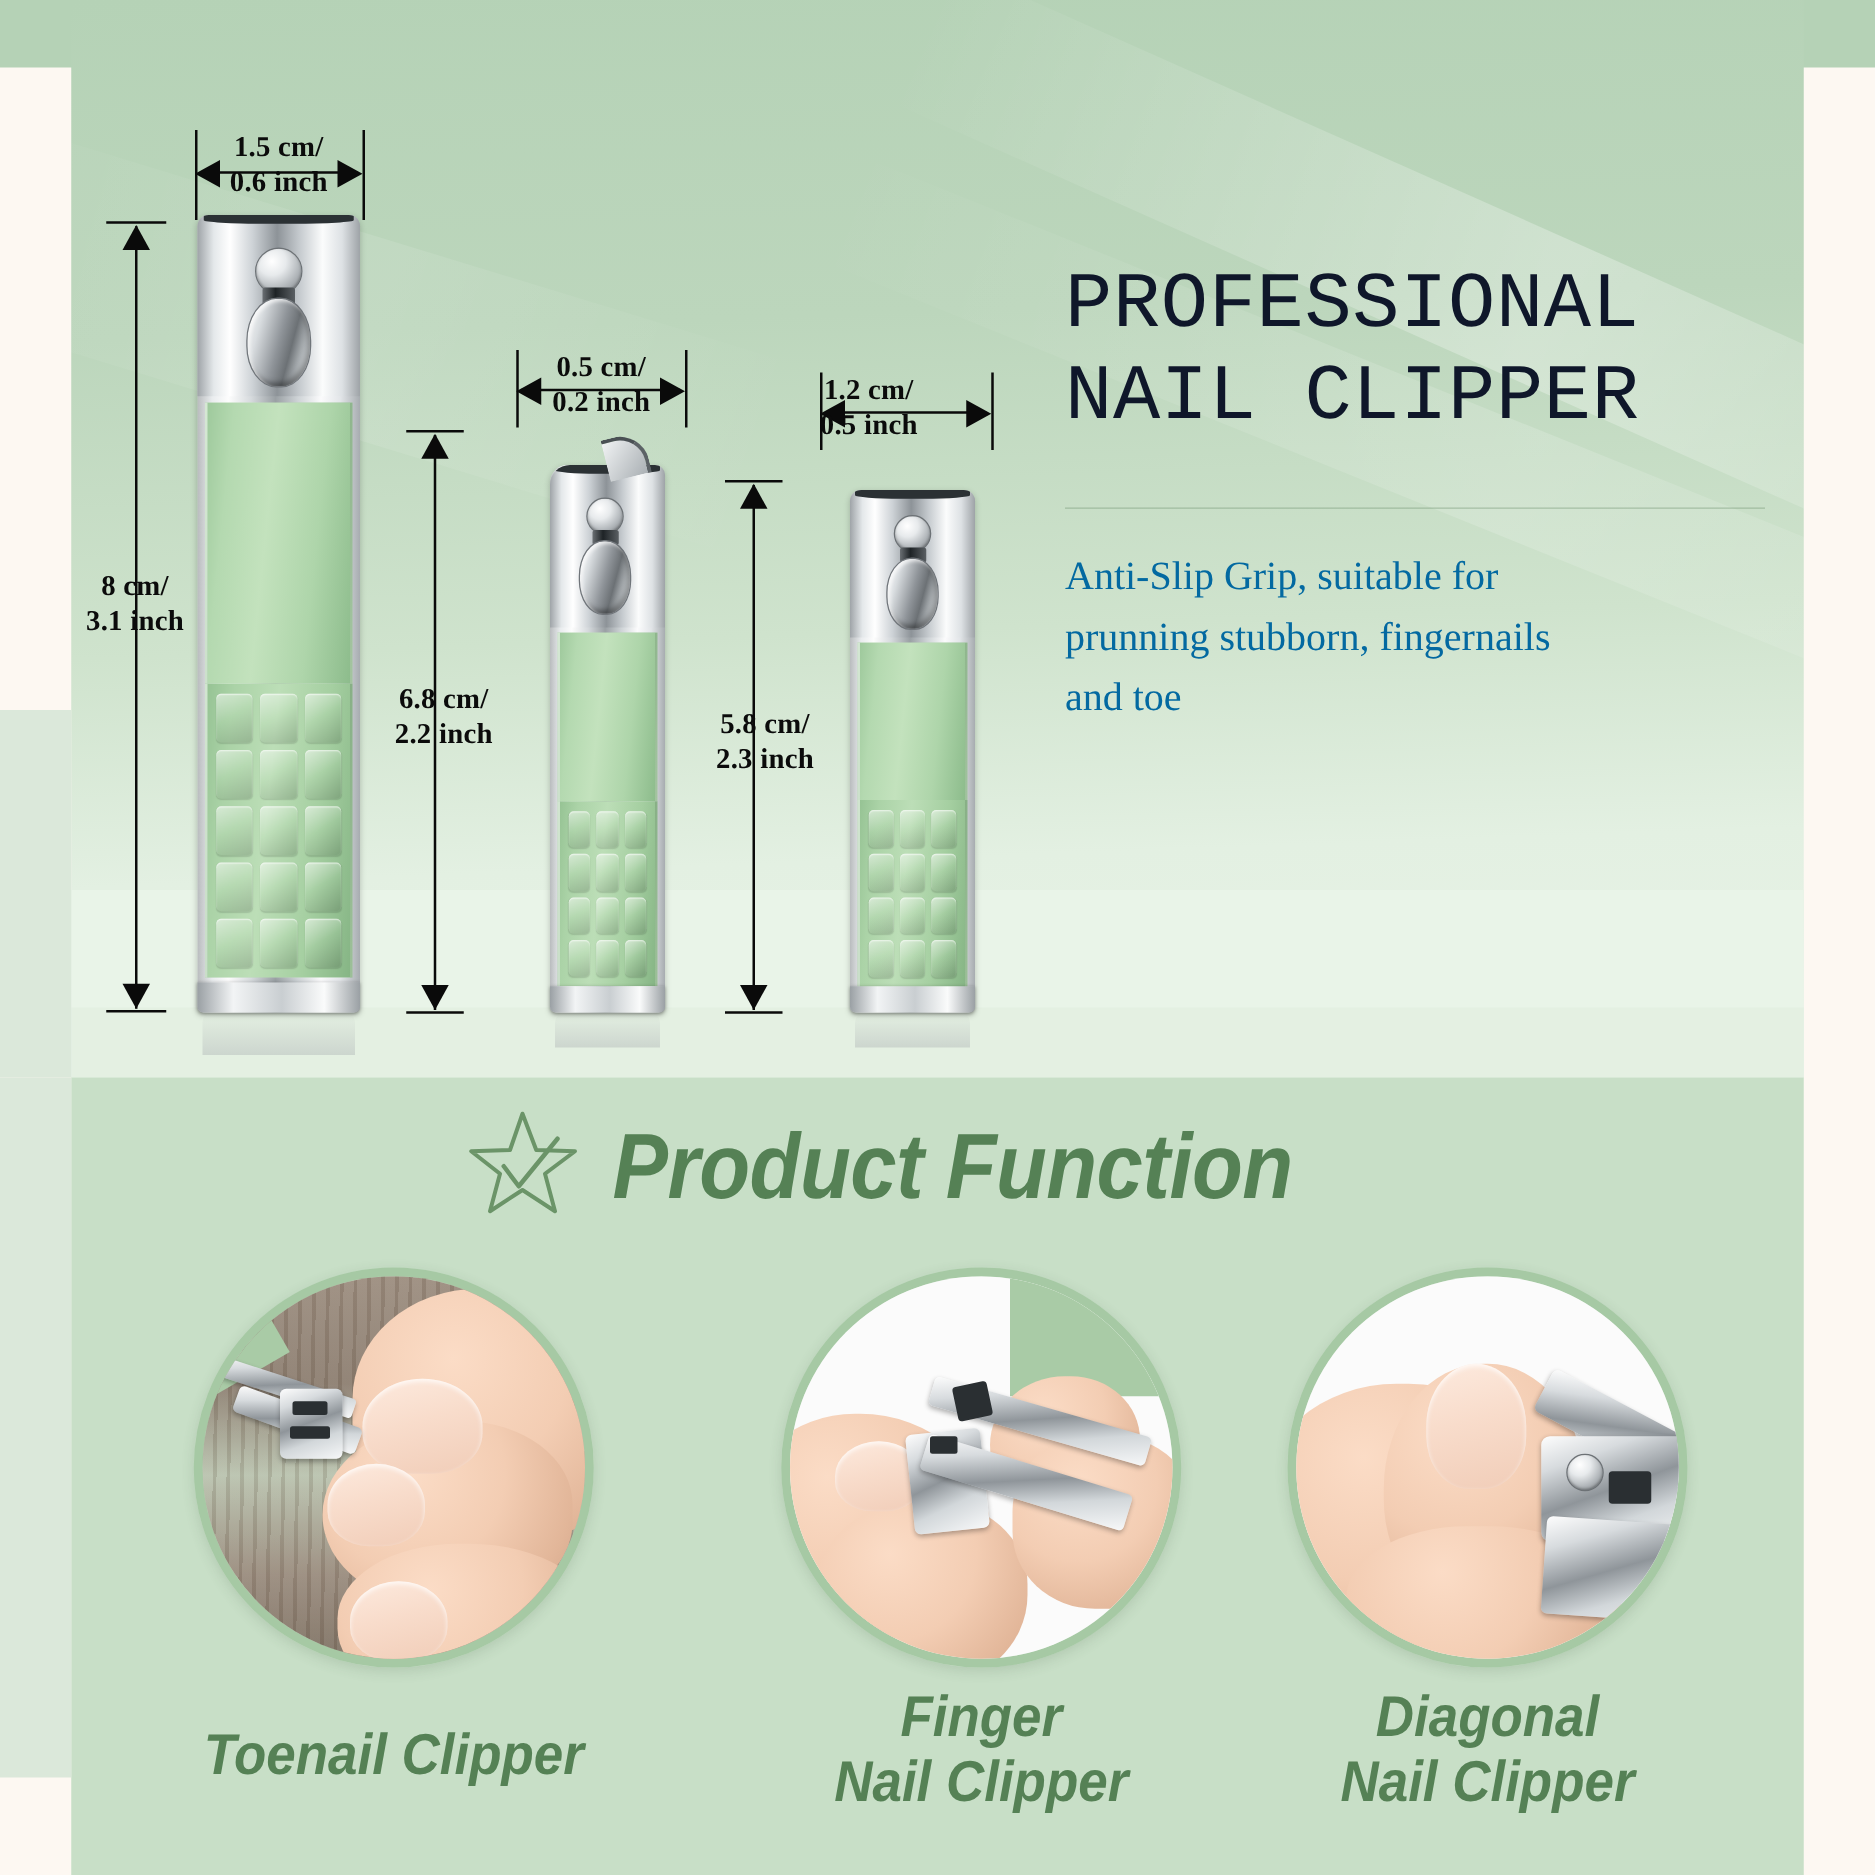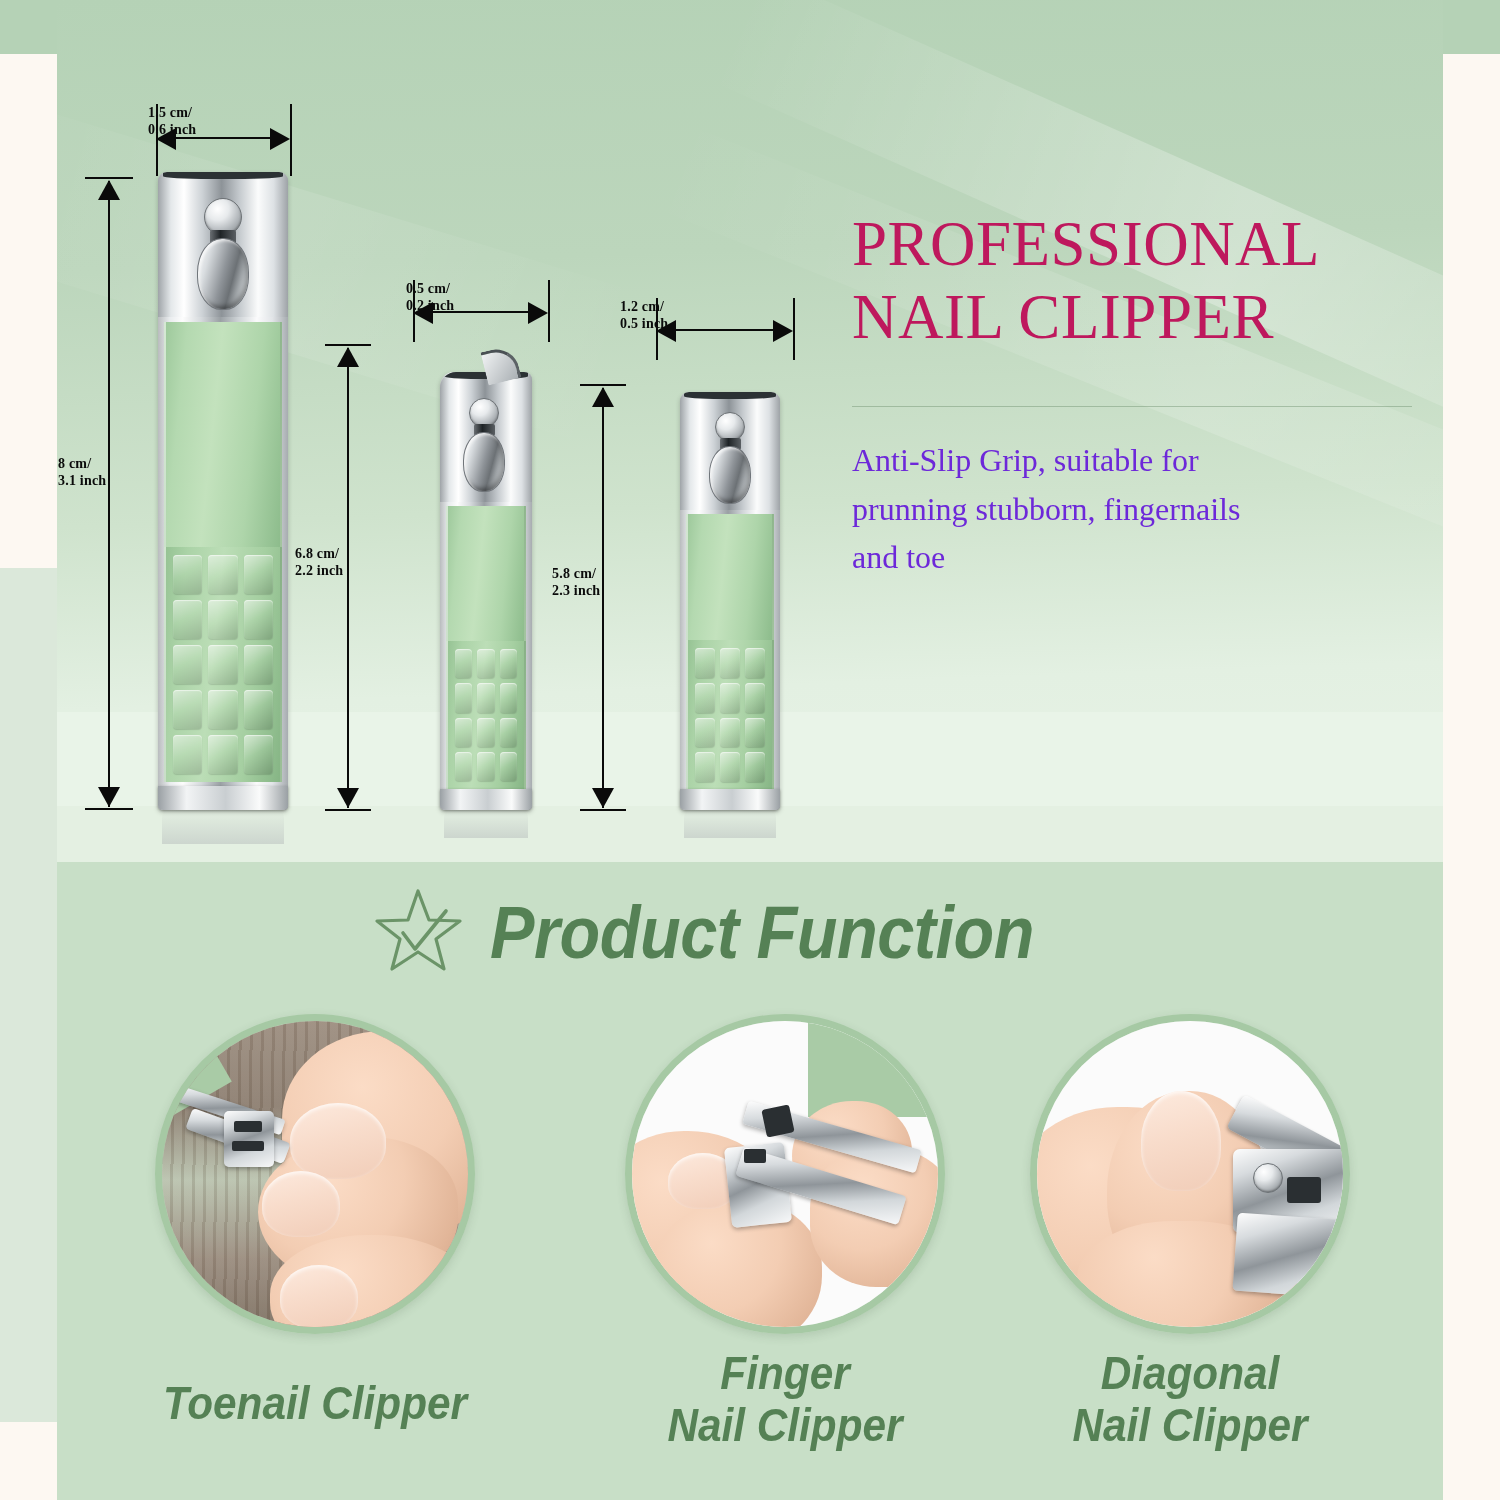--- a/index.html
+++ b/index.html
@@ -53,22 +53,23 @@
     position: absolute; left: 57px; top: 806px; width: 1386px; height: 56px;
     background: #e4f0e2;
   }
 
   
   .dimlabel {
     position: absolute;
     font-family: "Liberation Serif", serif;
     font-weight: bold;
     color: #0b0b0b;
-    font-size: 14px;
+    font-size: 23px;
     line-height: 1.22;
+    text-align: center;
     white-space: pre-line;
     letter-spacing: .2px;
   }
   .vline { position: absolute; width: 2px; background: #0a0a0a; }
   .hline { position: absolute; height: 2px; background: #0a0a0a; }
   .arrow-up, .arrow-down, .arrow-left, .arrow-right { position: absolute; width: 0; height: 0; }
   .arrow-up    { border-left: 11px solid transparent; border-right: 11px solid transparent; border-bottom: 20px solid #0a0a0a; }
   .arrow-down  { border-left: 11px solid transparent; border-right: 11px solid transparent; border-top: 20px solid #0a0a0a; }
   .arrow-left  { border-top: 11px solid transparent; border-bottom: 11px solid transparent; border-right: 20px solid #0a0a0a; }
   .arrow-right { border-top: 11px solid transparent; border-bottom: 11px solid transparent; border-left: 20px solid #0a0a0a; }
@@ -143,35 +144,35 @@
     position: absolute;
     border-top: 3px solid #4a5054;
     border-right: 3px solid #5c6266;
     border-radius: 0 70% 0 0;
     background: linear-gradient(135deg, #f0f2f3, #aab0b4);
   }
 
   
   .headline {
     position: absolute;
-    font-family: Liberation Serif, serif;
-    color: #be185d;
+    font-family: Liberation Mono, monospace;
+    color: #0f172a;
     font-size: 63px;
     line-height: 1.16;
     letter-spacing: .5px;
     white-space: pre-line;
   }
   .hr-rule {
     position: absolute; height: 1px;
     background: rgba(110,145,110,.45);
   }
   .subcopy {
     position: absolute;
     font-family: "Liberation Serif", serif;
-    color: #6d28d9;
+    color: #0369a1;
     font-size: 32px;
     line-height: 1.52;
     white-space: pre-line;
   }
 
   
   .pf-wrap {
     position: absolute; display: flex; align-items: center; gap: 22px;
   }
   .pf-title {

